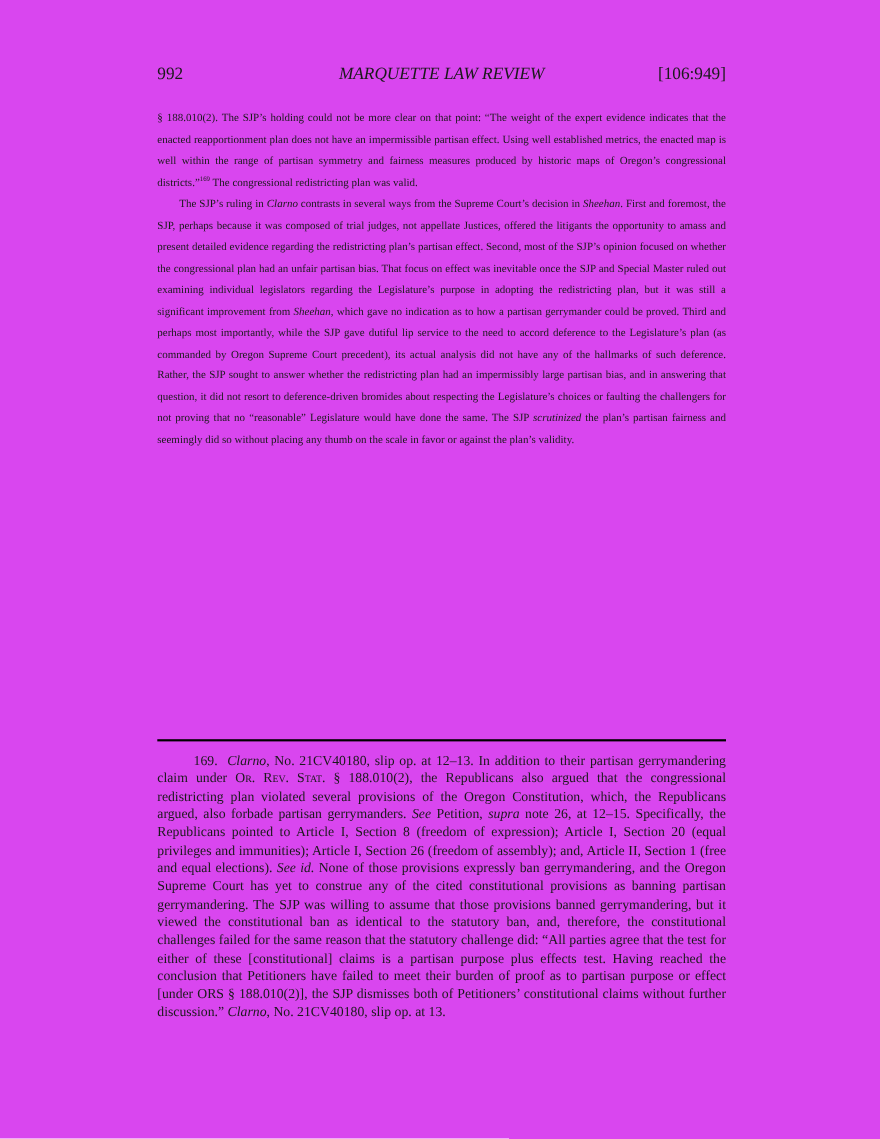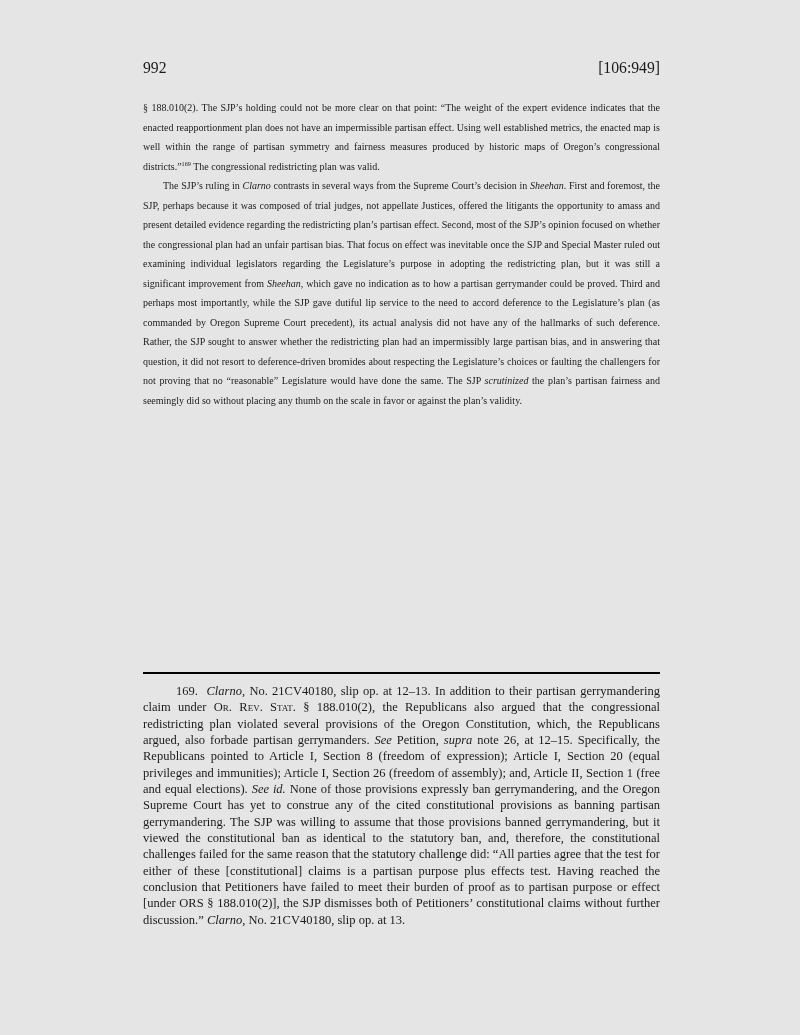--- a/index.html
+++ b/index.html
@@ -1,20 +1,20 @@
 <!DOCTYPE html>
 <html><head>
 <meta charset="utf-8">
 <style>
   html, body { margin: 0; padding: 0; background: #ffffff; }
   .page {
     position: relative;
     width: 800px;
     height: 1035px;
-    background: #e5e5e5;
+    background: #d946ef;
     color: #1a1a1a;
     font-family: "Liberation Serif", "DejaVu Serif", serif;
     overflow: hidden;
   }
   .running-head {
     position: absolute;
     top: 59px;
     left: 143px;
     width: 517px;
     height: 20px;
@@ -69,20 +69,21 @@
   }
   .fn-text p { margin: 0; text-indent: 33px; }
 </style>
 </head>
 <body>
 
 <div class="page">
 
   <header class="running-head">
     <span class="pg-num">992</span>
+    <span class="journal">MARQUETTE LAW REVIEW</span>
     <span class="vol-cite">[106:949]</span>
   </header>
 
   <main class="body-text" id="body-text">
       <p><span>§ 188.010(2). The SJP’s holding could not be more clear on that point: “The weight of the expert evidence indicates that the enacted reapportionment plan does not have an impermissible partisan effect. Using well established metrics, the enacted map is well within the range of partisan symmetry and fairness measures produced by historic maps of Oregon’s congressional districts.”</span><span class="seg-sup">169</span><span> The congressional redistricting plan was valid.</span></p>
       <p class="indent"><span>The SJP’s ruling in </span><span class="seg-italic">Clarno</span><span> contrasts in several ways from the Supreme Court’s decision in </span><span class="seg-italic">Sheehan</span><span>. First and foremost, the SJP, perhaps because it was composed of trial judges, not appellate Justices, offered the litigants the opportunity to amass and present detailed evidence regarding the redistricting plan’s partisan effect. Second, most of the SJP’s opinion focused on whether the congressional plan had an unfair partisan bias. That focus on effect was inevitable once the SJP and Special Master ruled out examining individual legislators regarding the Legislature’s purpose in adopting the redistricting plan, but it was still a significant improvement from </span><span class="seg-italic">Sheehan</span><span>, which gave no indication as to how a partisan gerrymander could be proved. Third and perhaps most importantly, while the SJP gave dutiful lip service to the need to accord deference to the Legislature’s plan (as commanded by Oregon Supreme Court precedent), its actual analysis did not have any of the hallmarks of such deference. Rather, the SJP sought to answer whether the redistricting plan had an impermissibly large partisan bias, and in answering that question, it did not resort to deference-driven bromides about respecting the Legislature’s choices or faulting the challengers for not proving that no “reasonable” Legislature would have done the same. The SJP </span><span class="seg-italic">scrutinized</span><span> the plan’s partisan fairness and seemingly did so without placing any thumb on the scale in favor or against the plan’s validity.</span></p>
     </main>
 
   <section class="footnotes">
     <div class="fn-rule"></div>

